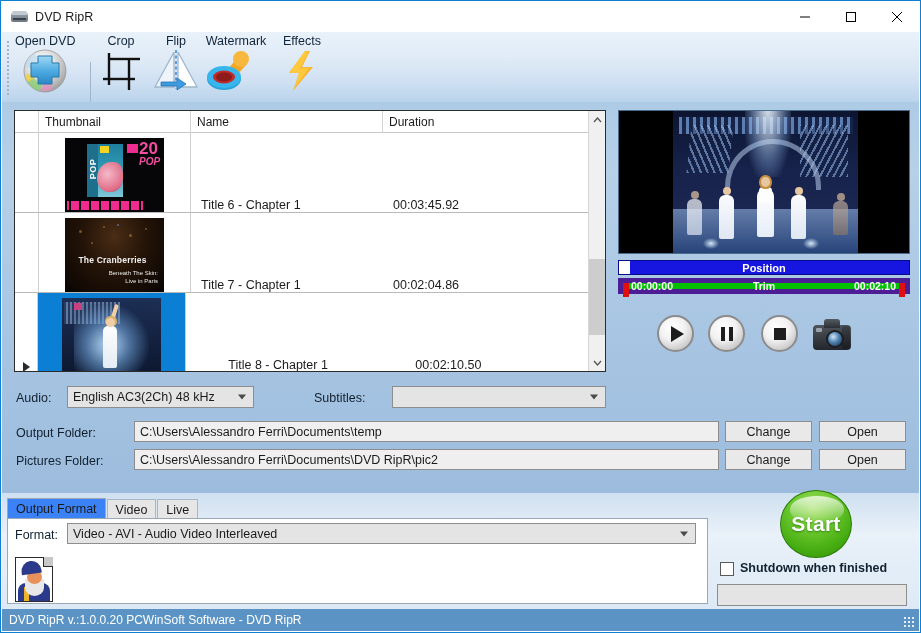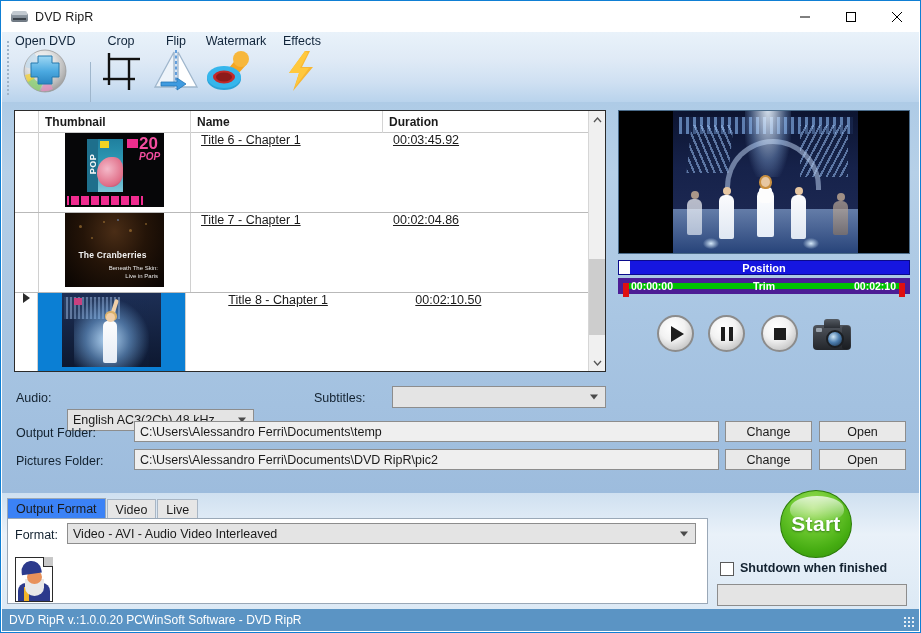--- a/index.html
+++ b/index.html
@@ -80,36 +80,36 @@
   }
 
   
   .listbox {
     position: absolute; left: 13px; top: 109px; width: 592px; height: 262px;
     background: #ffffff; border: 1px solid #2b2b2b; box-sizing: border-box;
     overflow: hidden;
   }
   .lb-head {
     display: flex; height: 22px; border-bottom: 1px solid #c8c8c8;
-    background: #ffffff; box-sizing: border-box; font-weight: bold;
+    background: #ffffff; box-sizing: border-box;
   }
   .lb-head .hc {
     font-size: 12px; color: #1b1b1b; display: flex; align-items: center;
     padding-left: 6px; border-right: 1px solid #d4d4d4; box-sizing: border-box;
     height: 22px;
   }
   .hc-indicator { width: 24px; padding-left: 0 !important; }
   .hc-thumb { width: 152px; }
   .hc-name  { width: 192px; }
   .hc-dur   { width: 205px; border-right: none !important; }
 
   .lb-row { display: flex; border-bottom: 1px solid #b9b9b9; box-sizing: border-box; }
   .lb-row .rc {
-    box-sizing: border-box; display: flex; align-items: flex-start;
-    font-size: 12.5px; color: #1b1b1b; text-decoration: underline;
+    box-sizing: border-box; display: flex; align-items: flex-end;
+    font-size: 12.5px; color: #1b1b1b;
   }
   .rc-indicator {
     width: 24px; border-right: 1px solid #d0d0d0; justify-content: center;
   }
   .rc-thumb { width: 152px; border-right: 1px solid #d0d0d0; justify-content: center; }
   .rc-name  { width: 192px; padding-left: 10px; }
   .rc-dur   { width: 205px; padding-left: 10px; }
   .row-arrow {
     width: 0; height: 0; border-left: 7px solid #2b2b2b;
     border-top: 5px solid transparent; border-bottom: 5px solid transparent;
@@ -572,21 +572,21 @@
       <div class="vs-thumb"></div>
       <div class="vs-btn vs-bot">
         <svg width="9" height="6" viewBox="0 0 9 6">
             <polyline points="1,1 4.5,5 8,1" fill="none" stroke="#555" stroke-width="1.3"></polyline>
           </svg>
       </div>
     </div>
   </div>
 
   <div class="lbl" style="left:15px; top:390px;">Audio:</div>
-  <div class="combo" style="left:66px; top:385px; width:187px; height:22px;margin-top:23px;">
+  <div class="combo" style="left:66px; top:385px; width:187px; height:22px;">
     <span>English AC3(2Ch) 48 kHz</span>
     <span class="caret"></span>
   </div>
   <div class="lbl" style="left:313px; top:390px;">Subtitles:</div>
   <div class="combo" style="left:391px; top:385px; width:214px; height:22px;">
     <span></span>
     <span class="caret"></span>
   </div>
 
   <div class="lbl" style="left:15px; top:425px;">Output Folder:</div>

